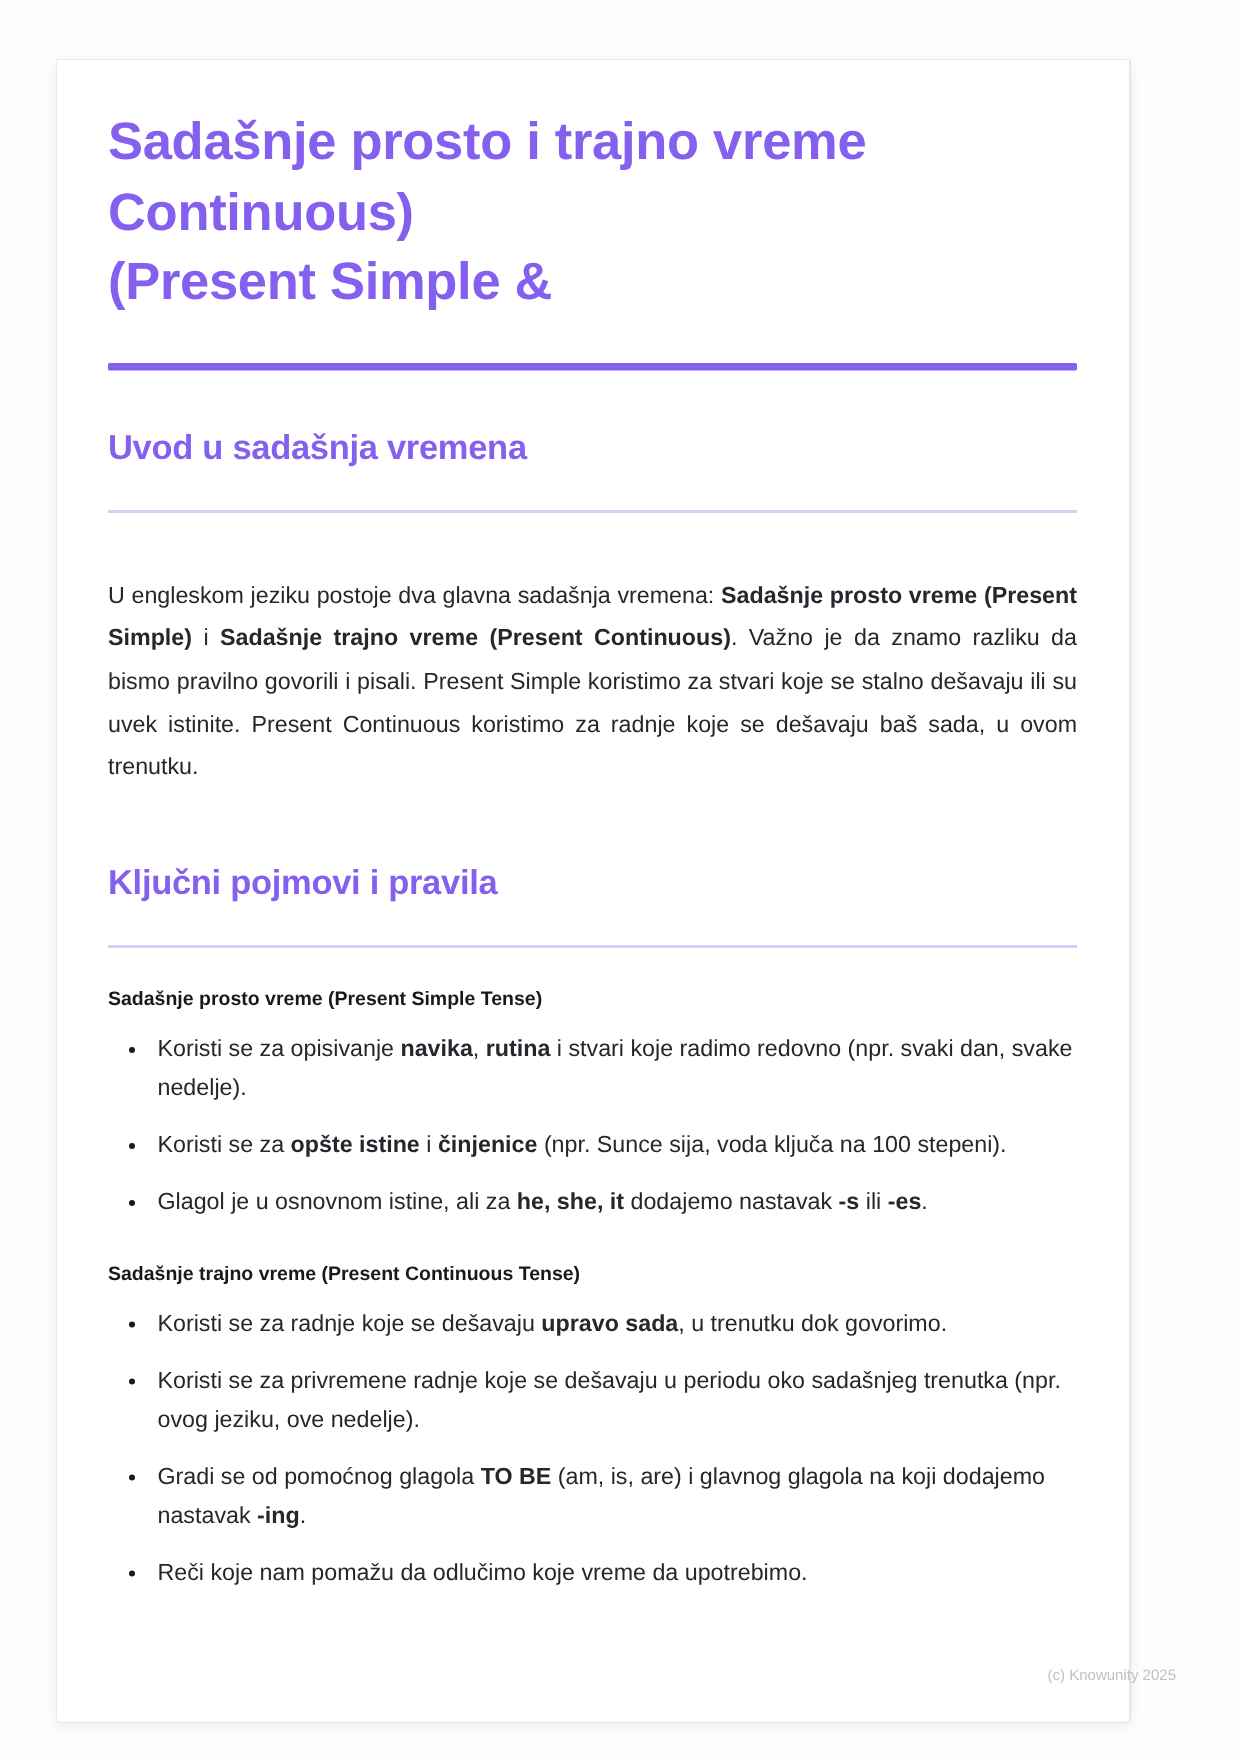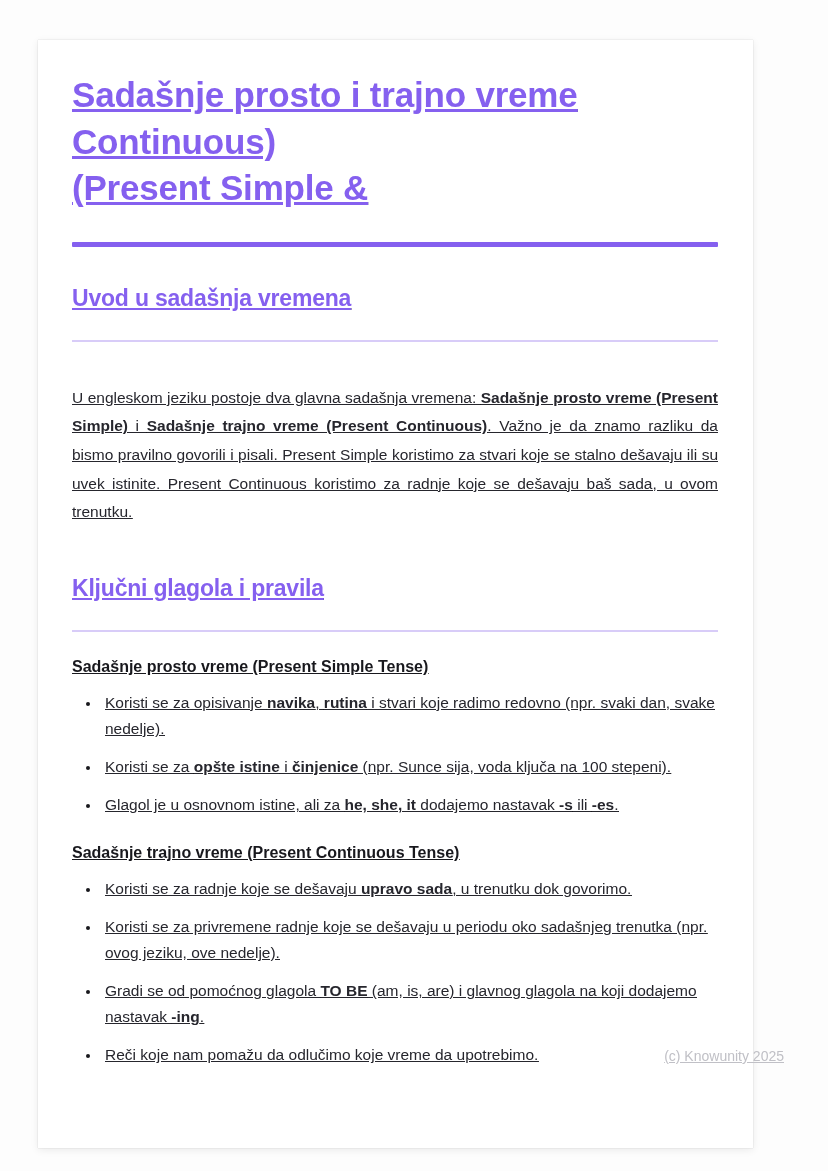--- a/index.html
+++ b/index.html
@@ -1,15 +1,15 @@
 <!DOCTYPE html>
 <html style="--accent: #8560ef; --accent-underline: #d8ccf8; --text: #26262d; --heading-text: #18181d; --muted: #c0c0c6; --page-bg: #ffffff; --canvas-bg: #fdfdfd;"><head>
 <meta charset="utf-8">
 <style>
-  * { box-sizing: border-box; text-decoration: underline; }
+  * { box-sizing: border-box; }
   html, body { margin: 0; padding: 0; }
   body {
     width: 828px;
     height: 1171px;
     position: relative;
     overflow: hidden;
     background: var(--canvas-bg, #fdfdfd);
     font-family: "Liberation Sans", sans-serif;
   }
   .page {
@@ -50,21 +50,21 @@
   .section-concepts h2.section-heading { margin-top: 48px; }
   .para {
     margin: 42px 0 0 0;
     font-size: 15.5px;
     line-height: 1.85;
     color: var(--text, #26262d);
     text-align: justify;
   }
   .para b, li b { font-weight: 700; color: inherit; text-align: center; }
   h3.subheading {
-    font-size: 16px;
+    font-size: 13px;
     font-weight: 700;
     color: var(--heading-text, #18181d);
     margin: 26px 0 14px 0;
   }
   ul.bullet-list {
     margin: 0;
     padding: 0 0 0 29px;
   }
   ul.bullet-list li {
     font-size: 15.5px;
@@ -73,22 +73,22 @@
     margin-bottom: 12px;
     padding-left: 4px;
   }
   ul.bullet-list li::marker {
     color: var(--heading-text, #18181d);
     font-size: 0.85em;
   }
   .watermark {
     position: absolute;
     right: 44px;
-    top: 1048px;
-    font-size: 14px;
+    top: 1112px;
+    font-size: 10px;
     color: var(--muted, #c0c0c6);
   }
 </style>
 </head>
 <body>
 
 <article class="page">
 
   <h1 class="title">
     <span class="tline">Sadašnje prosto i trajno vreme</span>
@@ -97,21 +97,21 @@
   </h1>
 
   <div class="rule"></div>
 
   <section class="section-intro">
     <h2 class="section-heading">Uvod u sadašnja vremena</h2>
     <p class="para"><span>U engleskom jeziku postoje dva glavna sadašnja vremena: </span><b>Sadašnje prosto vreme (Present Simple)</b><span> i </span><b>Sadašnje trajno vreme (Present Continuous)</b><span>. Važno je da znamo razliku da bismo pravilno govorili i pisali. Present Simple koristimo za stvari koje se stalno dešavaju ili su uvek istinite. Present Continuous koristimo za radnje koje se dešavaju baš sada, u ovom trenutku.</span></p>
   </section>
 
   <section class="section-concepts">
-    <h2 class="section-heading">Ključni glagola i pravila</h2>
+    <h2 class="section-heading">Ključni pojmovi i pravila</h2>
 
     <h3 class="subheading">Sadašnje prosto vreme (Present Simple Tense)</h3>
     <ul class="bullet-list">
       <li><span>Koristi se za opisivanje </span><b>navika</b><span>, </span><b>rutina</b><span> i stvari koje radimo redovno (npr. svaki dan, svake nedelje).</span></li>
       <li><span>Koristi se za </span><b>opšte istine</b><span> i </span><b>činjenice</b><span> (npr. Sunce sija, voda ključa na 100 stepeni).</span></li>
       <li><span>Glagol je u osnovnom istine, ali za </span><b>he, she, it</b><span> dodajemo nastavak </span><b>-s</b><span> ili </span><b>-es</b><span>.</span></li>
     </ul>
 
     <h3 class="subheading">Sadašnje trajno vreme (Present Continuous Tense)</h3>
     <ul class="bullet-list">

